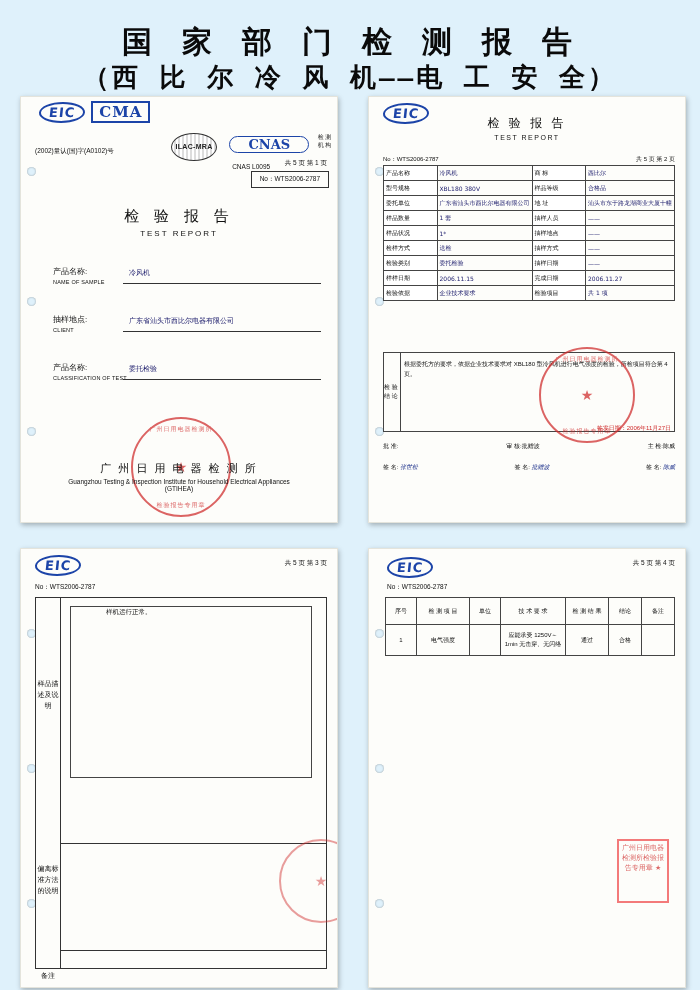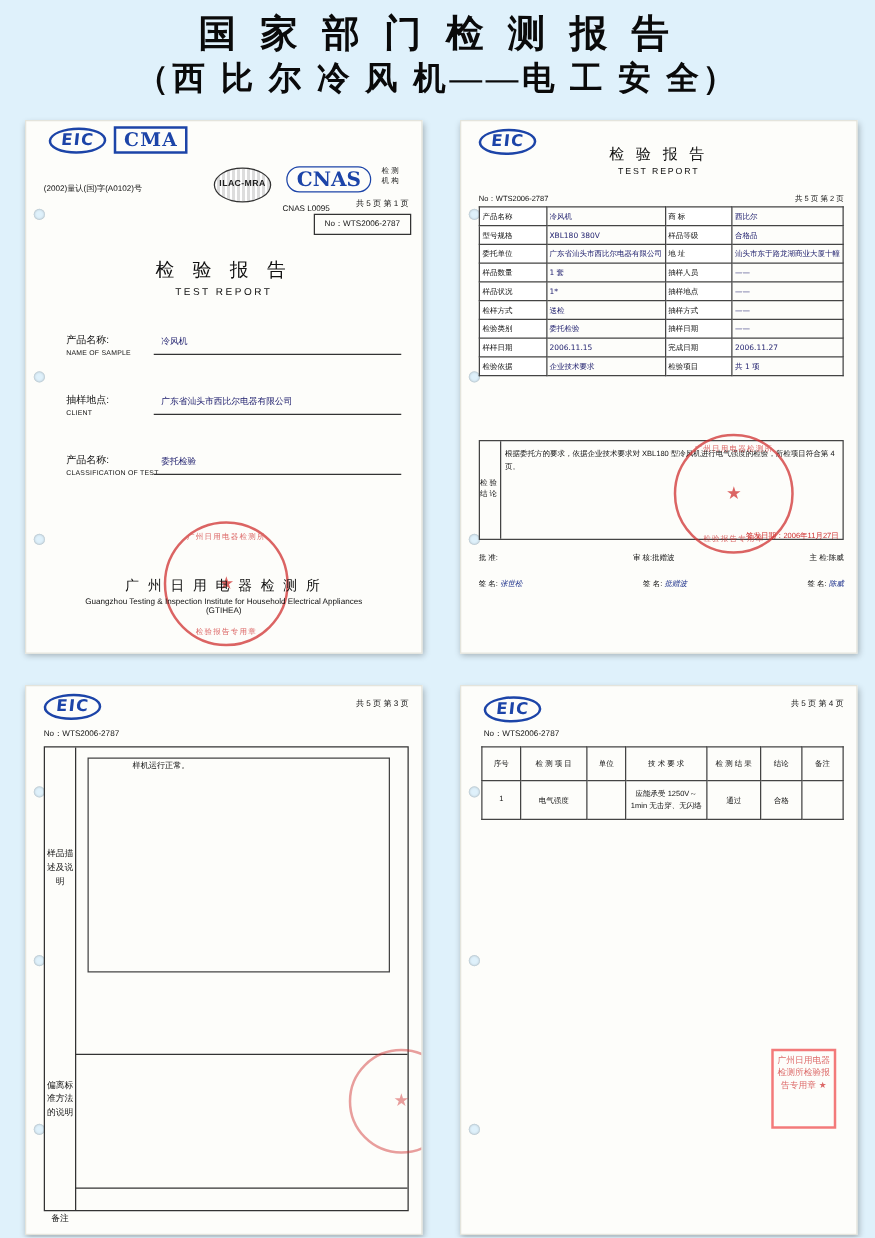--- a/index.html
+++ b/index.html
@@ -5,23 +5,23 @@
   html,body{margin:0;padding:0;}
   body{
     width:700px;height:990px;
     background:#dff1fb;
     font-family:"Liberation Sans", sans-serif;
     position:relative;
     overflow:hidden;
   }
   .page-title{
     text-align:center;
-    padding-top:10px;
+    padding-top:26px;
     color:#0a0a0a;
-    font-family:Liberation Serif, serif;
+    font-family:Liberation Mono, monospace;
   }
   .page-title .l1{
     font-size:30px;
     font-weight:bold;
     letter-spacing:6px;
     line-height:36px;
   }
   .page-title .l2{
     font-size:26px;
     font-weight:bold;
@@ -86,23 +86,23 @@
     line-height:26px;
     letter-spacing:.3px;
     background:
       repeating-linear-gradient(90deg,#fff 0 2px,#ddd 2px 4px);
   }
   .cnas{
     display:inline-block;
     border:1.5px solid #1c44a8;
     border-radius:12px;
     color:#1c44a8;
-    font-size:16px;
-    font-weight:bold;
-    padding:0 7px;
+    font-size:13px;
+    font-weight:bold;
+    padding:0 18px;
     font-family:"DejaVu Serif", serif;
   }
   .tiny{font-size:6px;line-height:8px;color:#222;}
 
   
   .s1-logos{position:absolute;left:18px;top:4px;width:270px;}
   .s1-logos .row1{display:flex;align-items:center;gap:6px;}
   .s1-cert{position:absolute;left:14px;top:50px;font-size:6.5px;color:#111;}
   .s1-accr{position:absolute;left:150px;top:36px;text-align:center;}
   .s1-cnas-no{font-size:6.5px;margin-top:2px;color:#111;text-align:center;}

